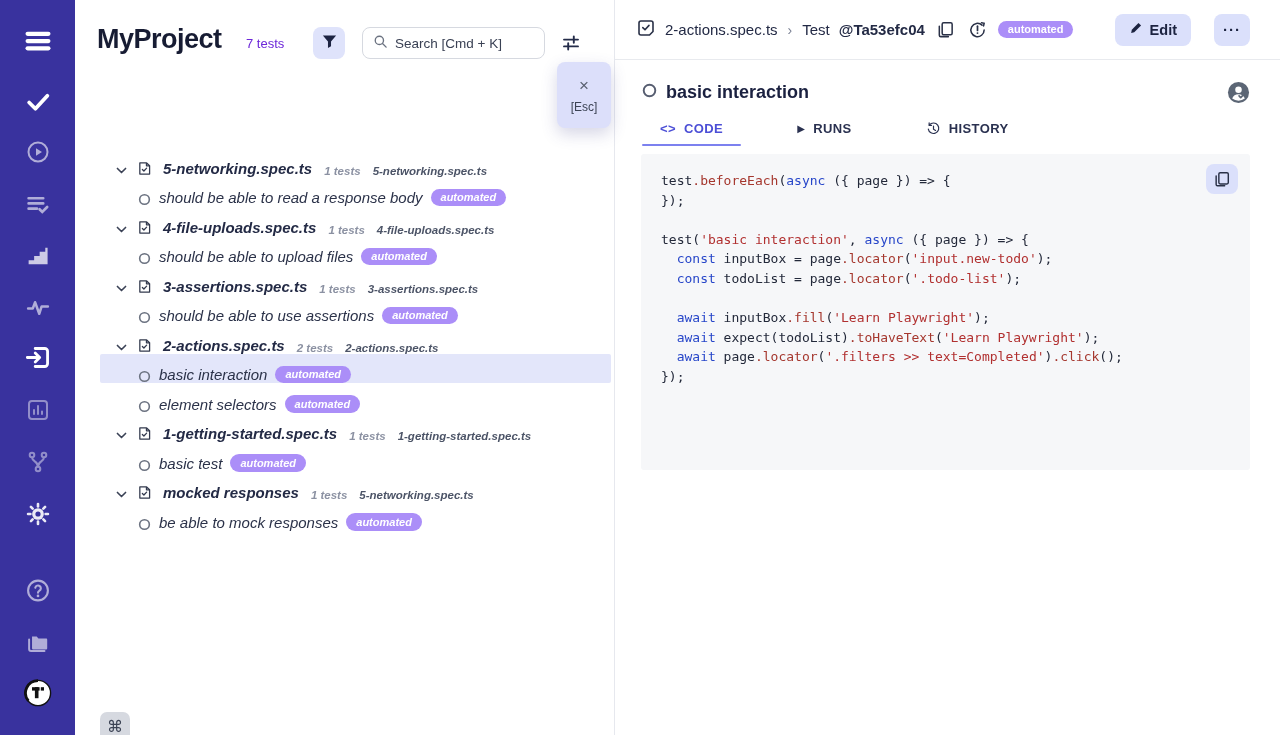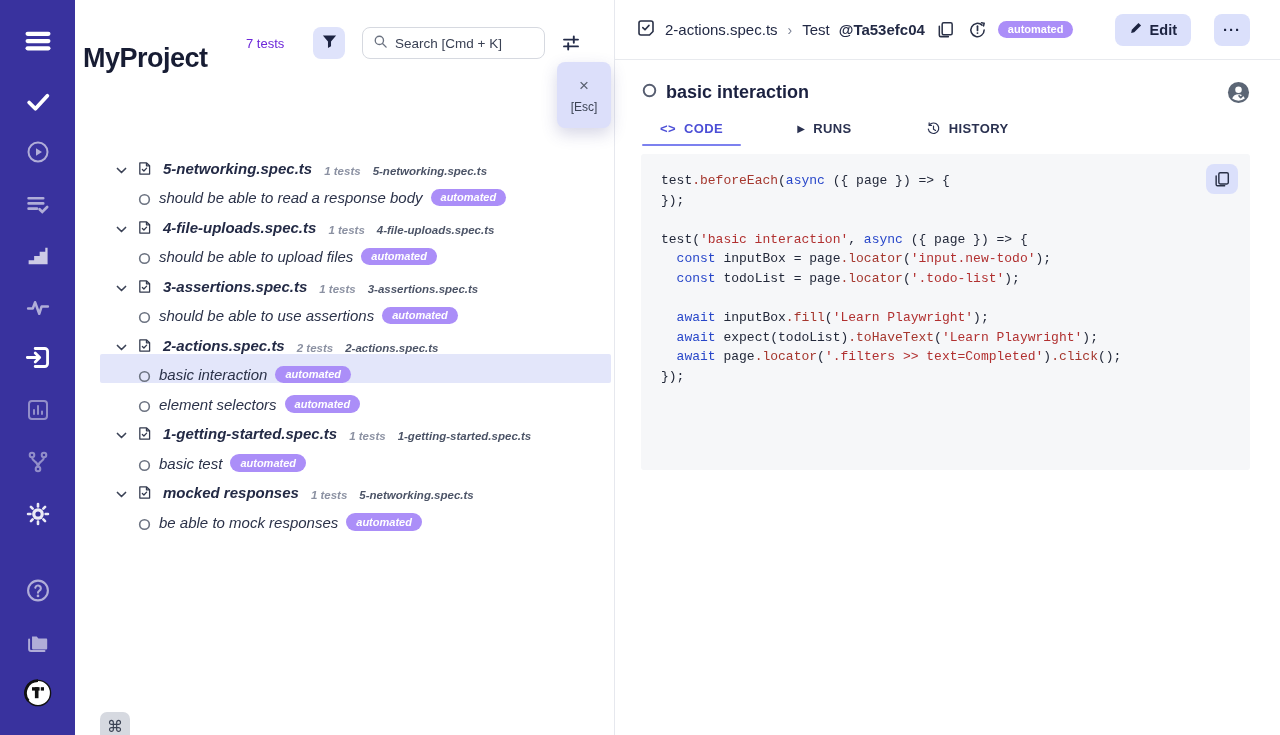--- a/index.html
+++ b/index.html
@@ -9,22 +9,22 @@
 
   
   .rail { position:relative; width:75px; height:735px; background:#39329e; flex:none; }
   .nav-ic { position:absolute; left:50%; transform:translateX(-50%); cursor:pointer; line-height:0; }
   .o100{opacity:1}.o90{opacity:.9}.o75{opacity:.75}.o60{opacity:.6}.o45{opacity:.45}
 
   
   .left-panel { position:relative; width:540px; height:735px; flex:none; background:#fff;
     border-right:1px solid #e6e8ee; }
   .lp-header { position:relative; height:140px; }
-  .project-title { position:absolute; left:8px; top:24px; font-size:27px; font-weight:800;
-    letter-spacing:-0.5px; color:#171c33; cursor:pointer;margin-top:19px; }
+  .project-title { position:absolute; left:22px; top:24px; font-size:27px; font-weight:800;
+    letter-spacing:-0.5px; color:#171c33; cursor:pointer; }
   .tests-count { position:absolute; left:171px; top:36px; font-size:13px; color:#6d28d9; }
   .filter-btn { position:absolute; left:238px; top:27px; width:32px; height:32px; border-radius:8px;
     background:#dfe3fb; border:none; display:flex; align-items:center; justify-content:center; cursor:pointer; }
   .search-box { position:absolute; left:287px; top:27px; width:183px; height:32px; border:1px solid #d6d9e0;
     border-radius:8px; background:#fff; display:flex; align-items:center; padding:0 10px; gap:7px; }
   .search-box input { border:none; outline:none; width:100%; font-size:13.5px; color:#3a4154;
     font-family:inherit; background:transparent; }
   .search-box input::placeholder { color:#3a4154; }
   .sliders-btn { position:absolute; left:486px; top:33px; background:none; border:none; cursor:pointer; line-height:0; }
 
@@ -81,21 +81,21 @@
     color:#2a3150; padding:0 14px 10px; cursor:pointer; position:relative; }
   .dtab.active { color:#4c4fd6; }
   .dtab.active::after { content:""; position:absolute; left:-4px; right:-4px; bottom:0; height:2.5px;
     background:#7c81ef; border-radius:2px; }
   .dtab .glyph { font-weight:800; font-size:13px; }
   .dtab .tri { font-size:10px; }
 
   .code-panel { position:relative; margin:8px 30px 0 26px; background:#f6f7f9; border-radius:3px;
     padding:17px 20px 18px; height:316px; }
   .code { font-family:"DejaVu Sans Mono","Liberation Mono",monospace; font-size:13px; line-height:19.6px; }
-  .cl { white-space:pre;font-family:Liberation Mono, monospace; }
+  .cl { white-space:pre; }
   .c-p { color:#23293a; }
   .c-k { color:#2746c9; }
   .c-m { color:#a5372e; }
   .c-s { color:#b13030; }
   .copy-btn { position:absolute; top:10px; right:12px; width:32px; height:30px; background:#dbe0fb;
     border:none; border-radius:8px; cursor:pointer; display:flex; align-items:center; justify-content:center; }
 </style>
 </head>
 <body>
 

